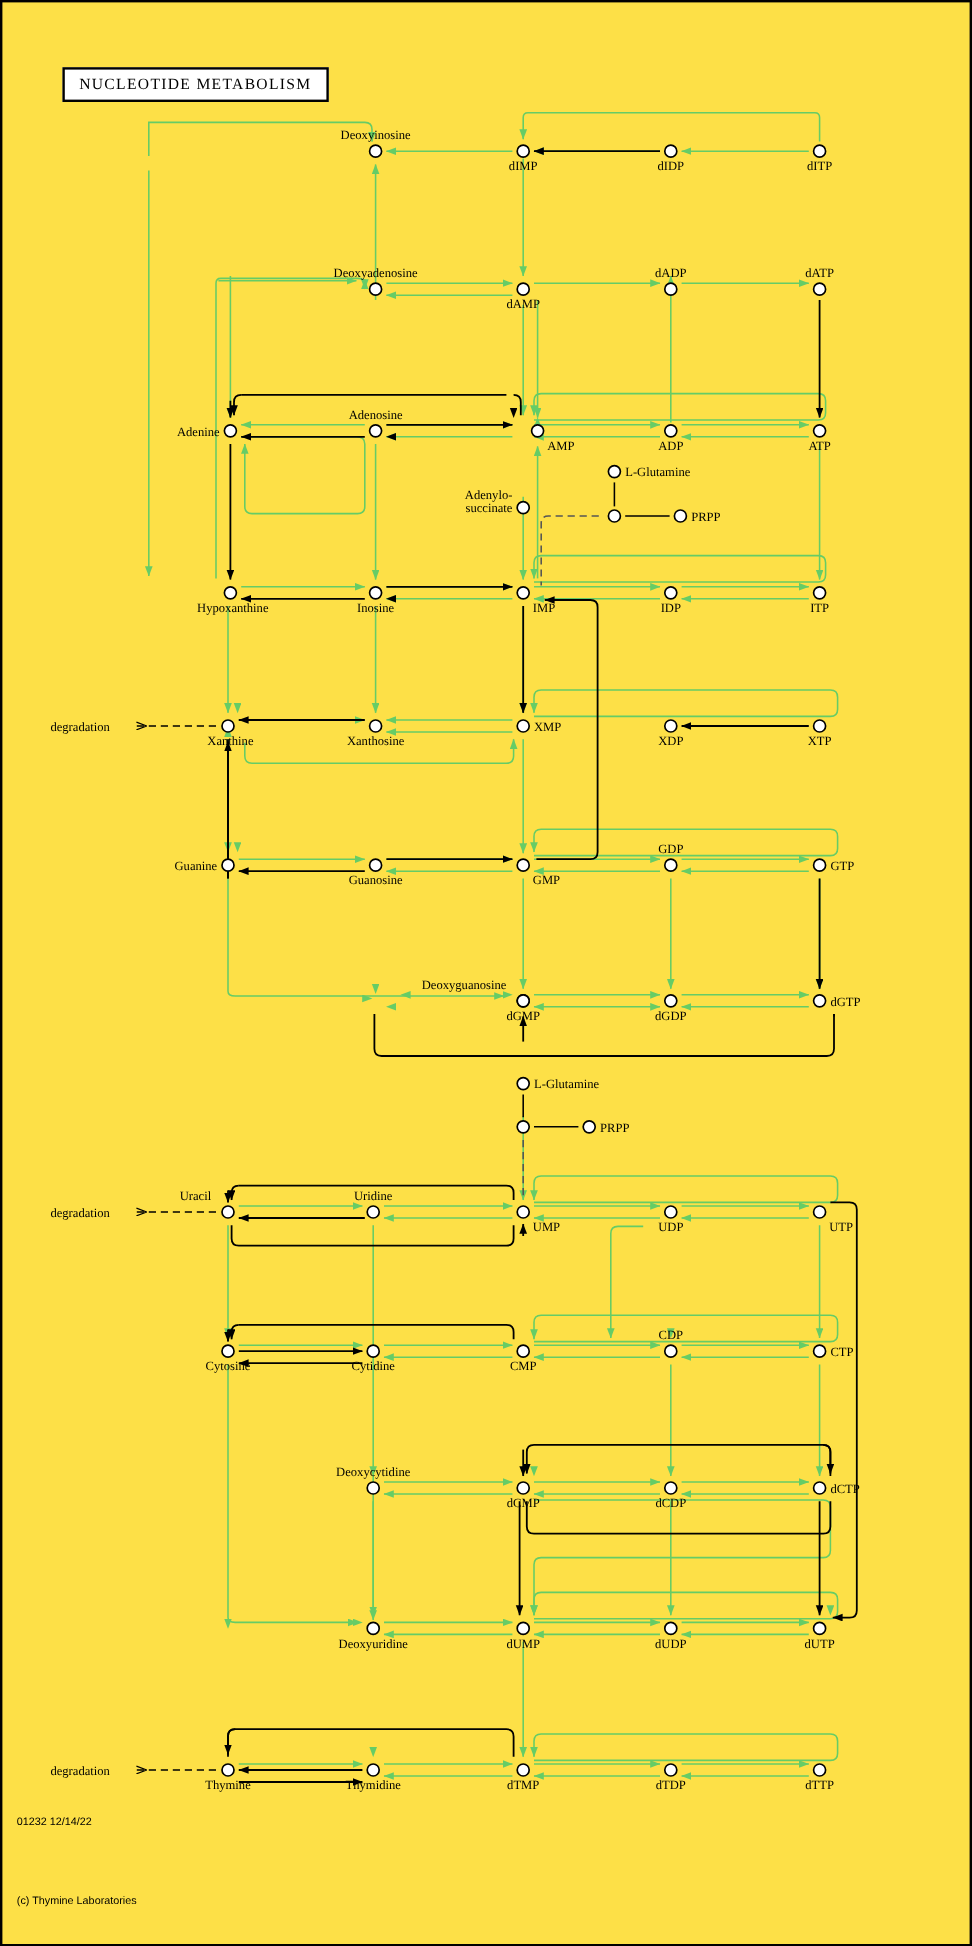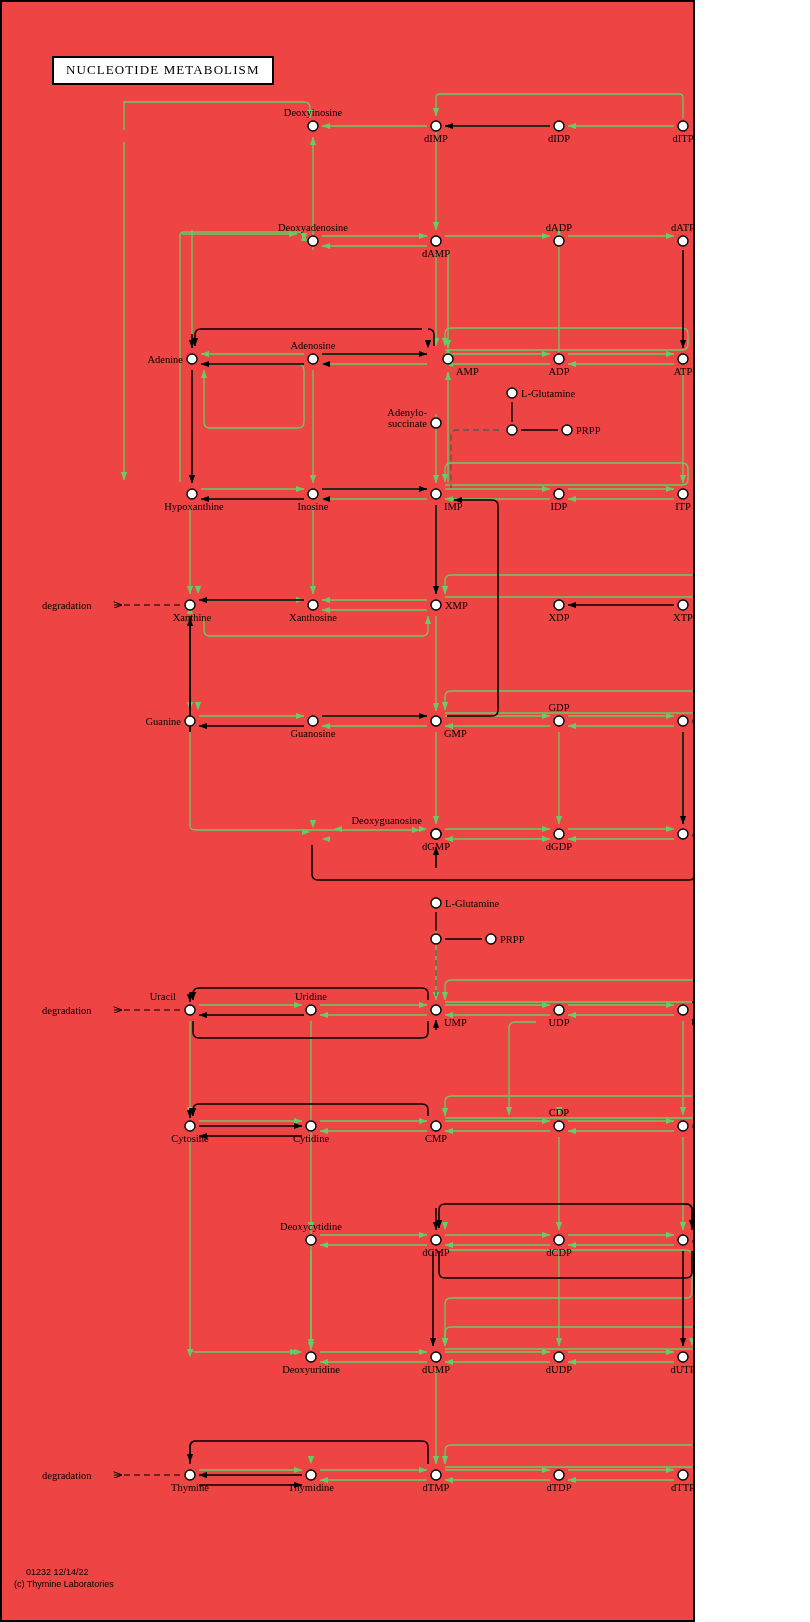--- a/index.html
+++ b/index.html
@@ -1,20 +1,20 @@
 <!DOCTYPE html>
 <html><head>
 <meta charset="utf-8">
 <style>
   html,body{margin:0;padding:0;background:#ffffff;}
   body{font-family:"Liberation Serif",serif;}
   #canvas{
     position:relative;
-    width:695px;height:1622px;
-    background:#ef4444;
+    width:810px;height:1622px;
+    background:#fde047;
     border:2px solid #000000;
     box-sizing:border-box;
     overflow:hidden;
   }
   #map-svg{position:absolute;left:0;top:0;width:810px;height:1622px;}
   .title-box{
     position:absolute;
     left:50px;top:54px;
     padding:4px 12px 5px 12px;
     border:2px solid #000;
@@ -23,21 +23,21 @@
     font-size:13px;
     letter-spacing:1.1px;
     color:#000;
     white-space:nowrap;
   }
   .footer{
     position:absolute;left:12px;
     font-family:"Liberation Sans",sans-serif;
     font-size:9px;color:#000;white-space:nowrap;
   }
-  #footer-line1{top:1565px;margin-left:12px;}
+  #footer-line1{top:1511px;}
   #footer-line2{top:1577px;}
   .node-label{
     font-family:"Liberation Serif",serif;
     font-size:10.5px;
     fill:#000;
   }
   .deg-label{
     font-family:"Liberation Serif",serif;
     font-size:10.5px;
     fill:#000;

